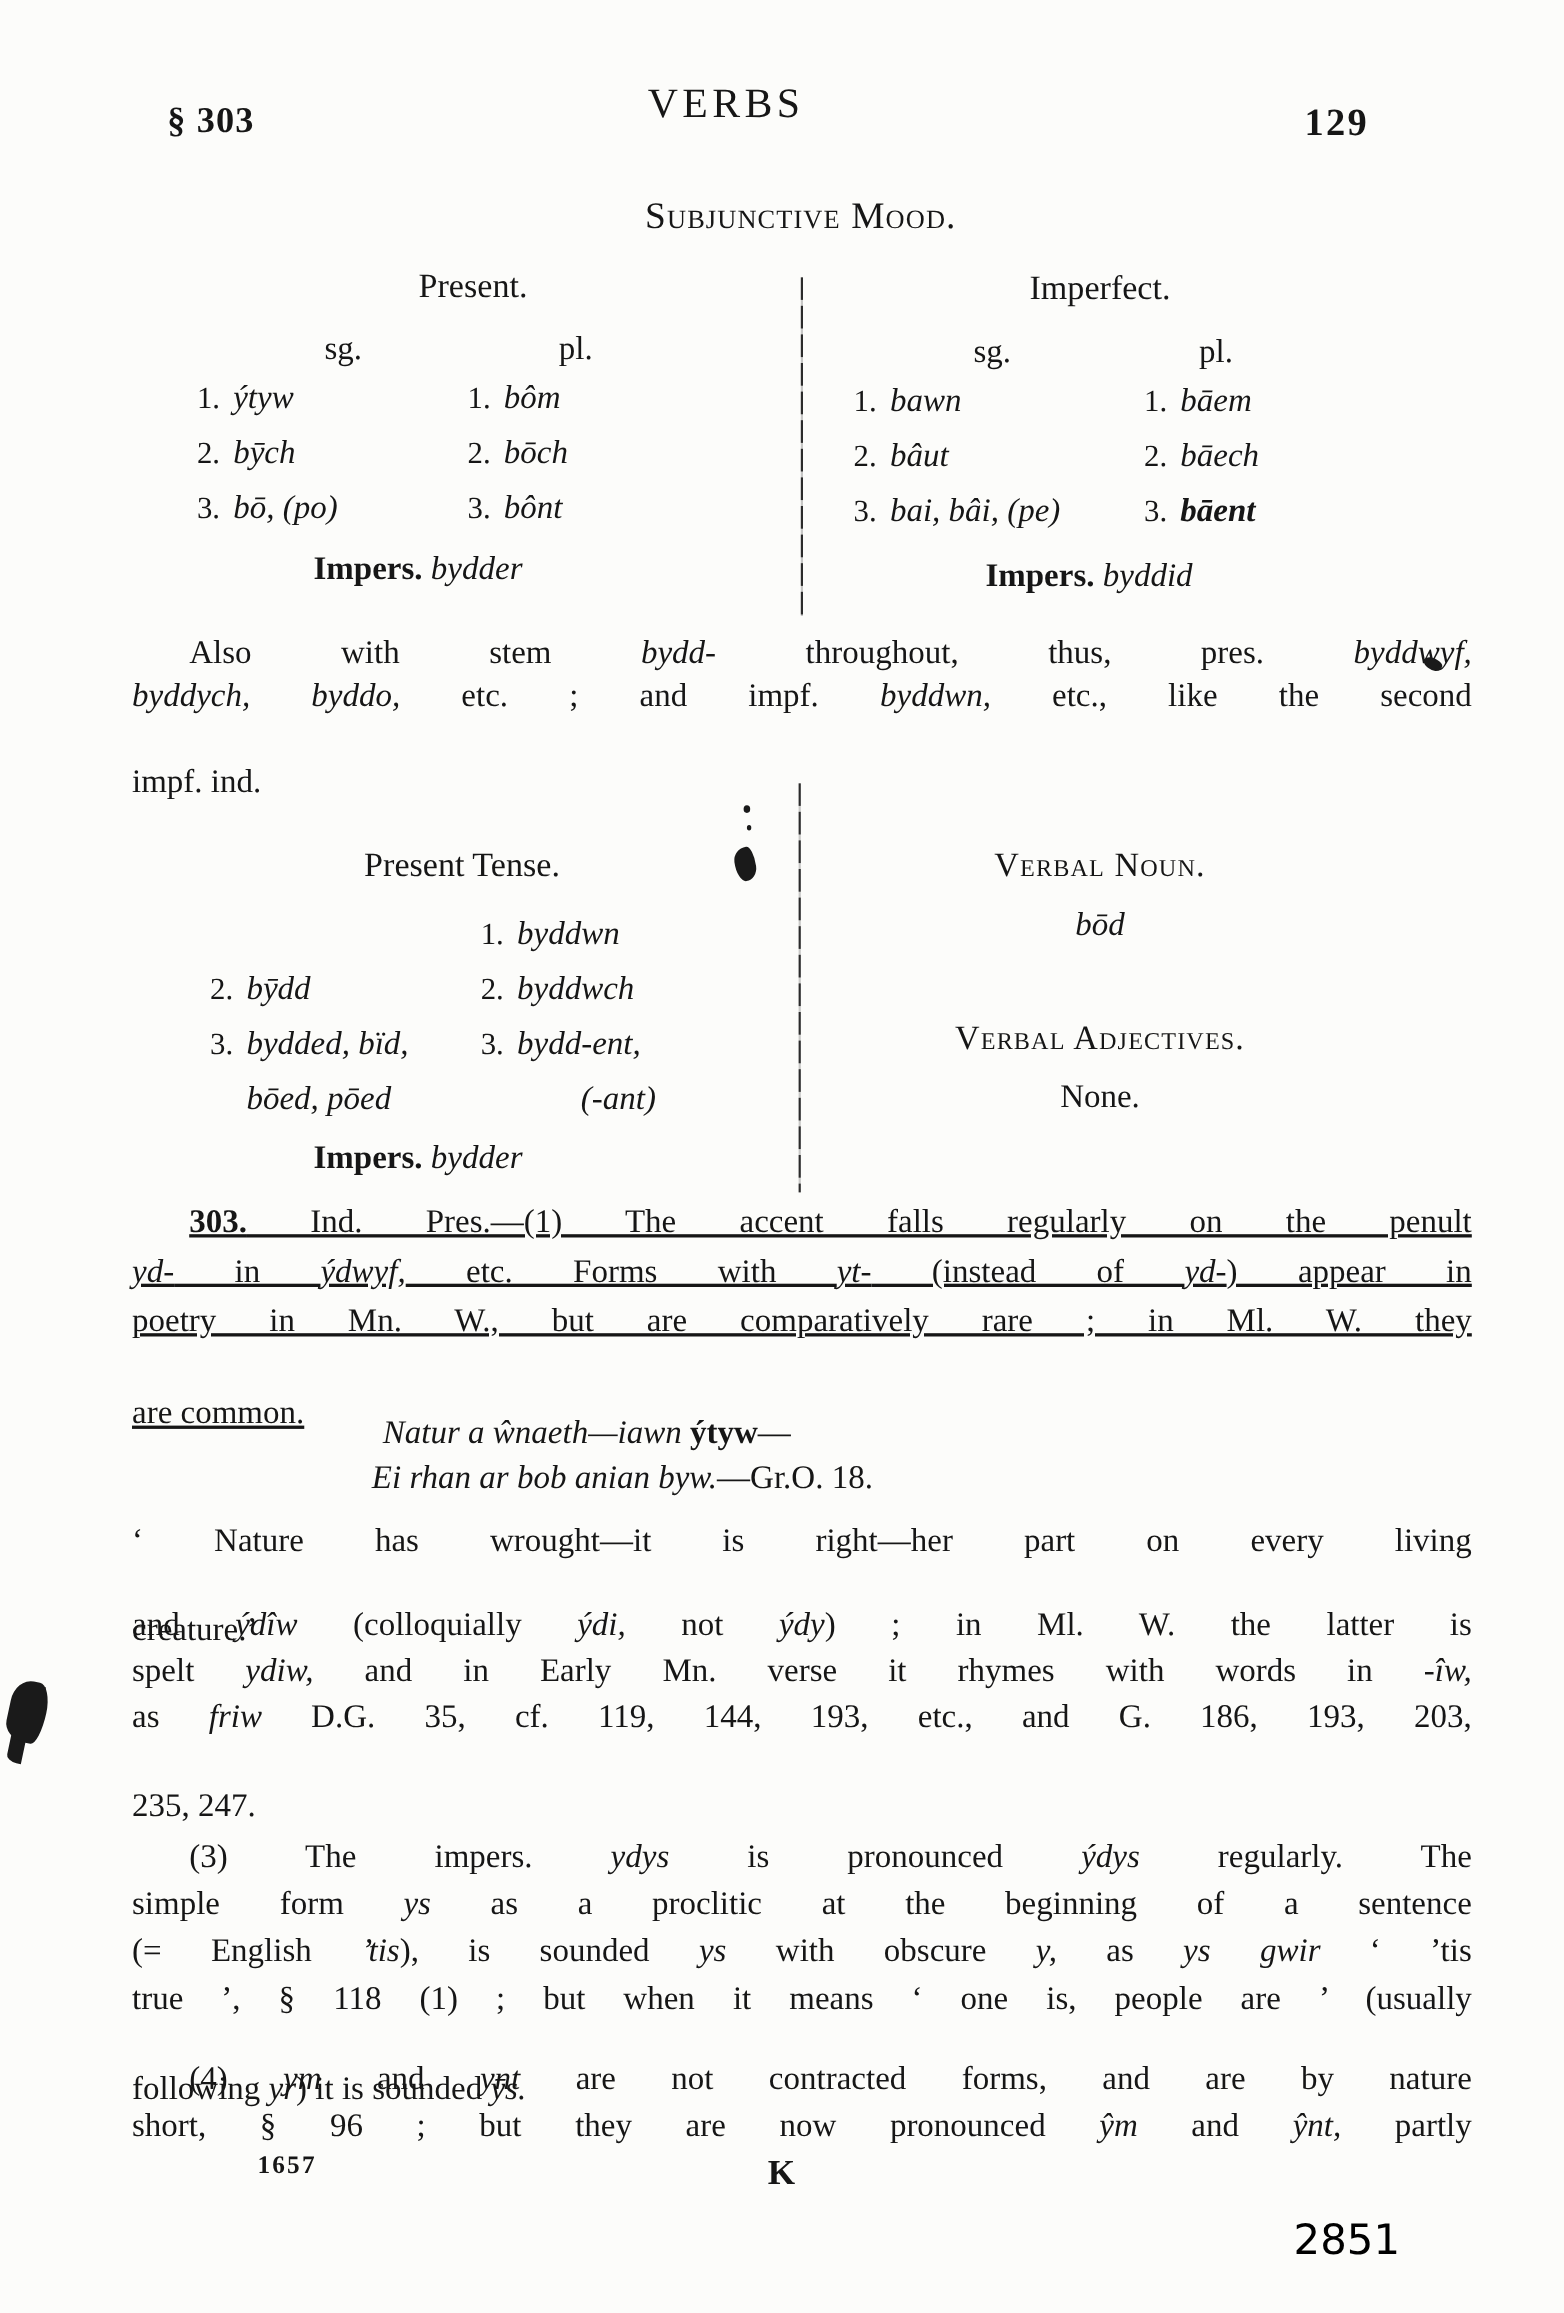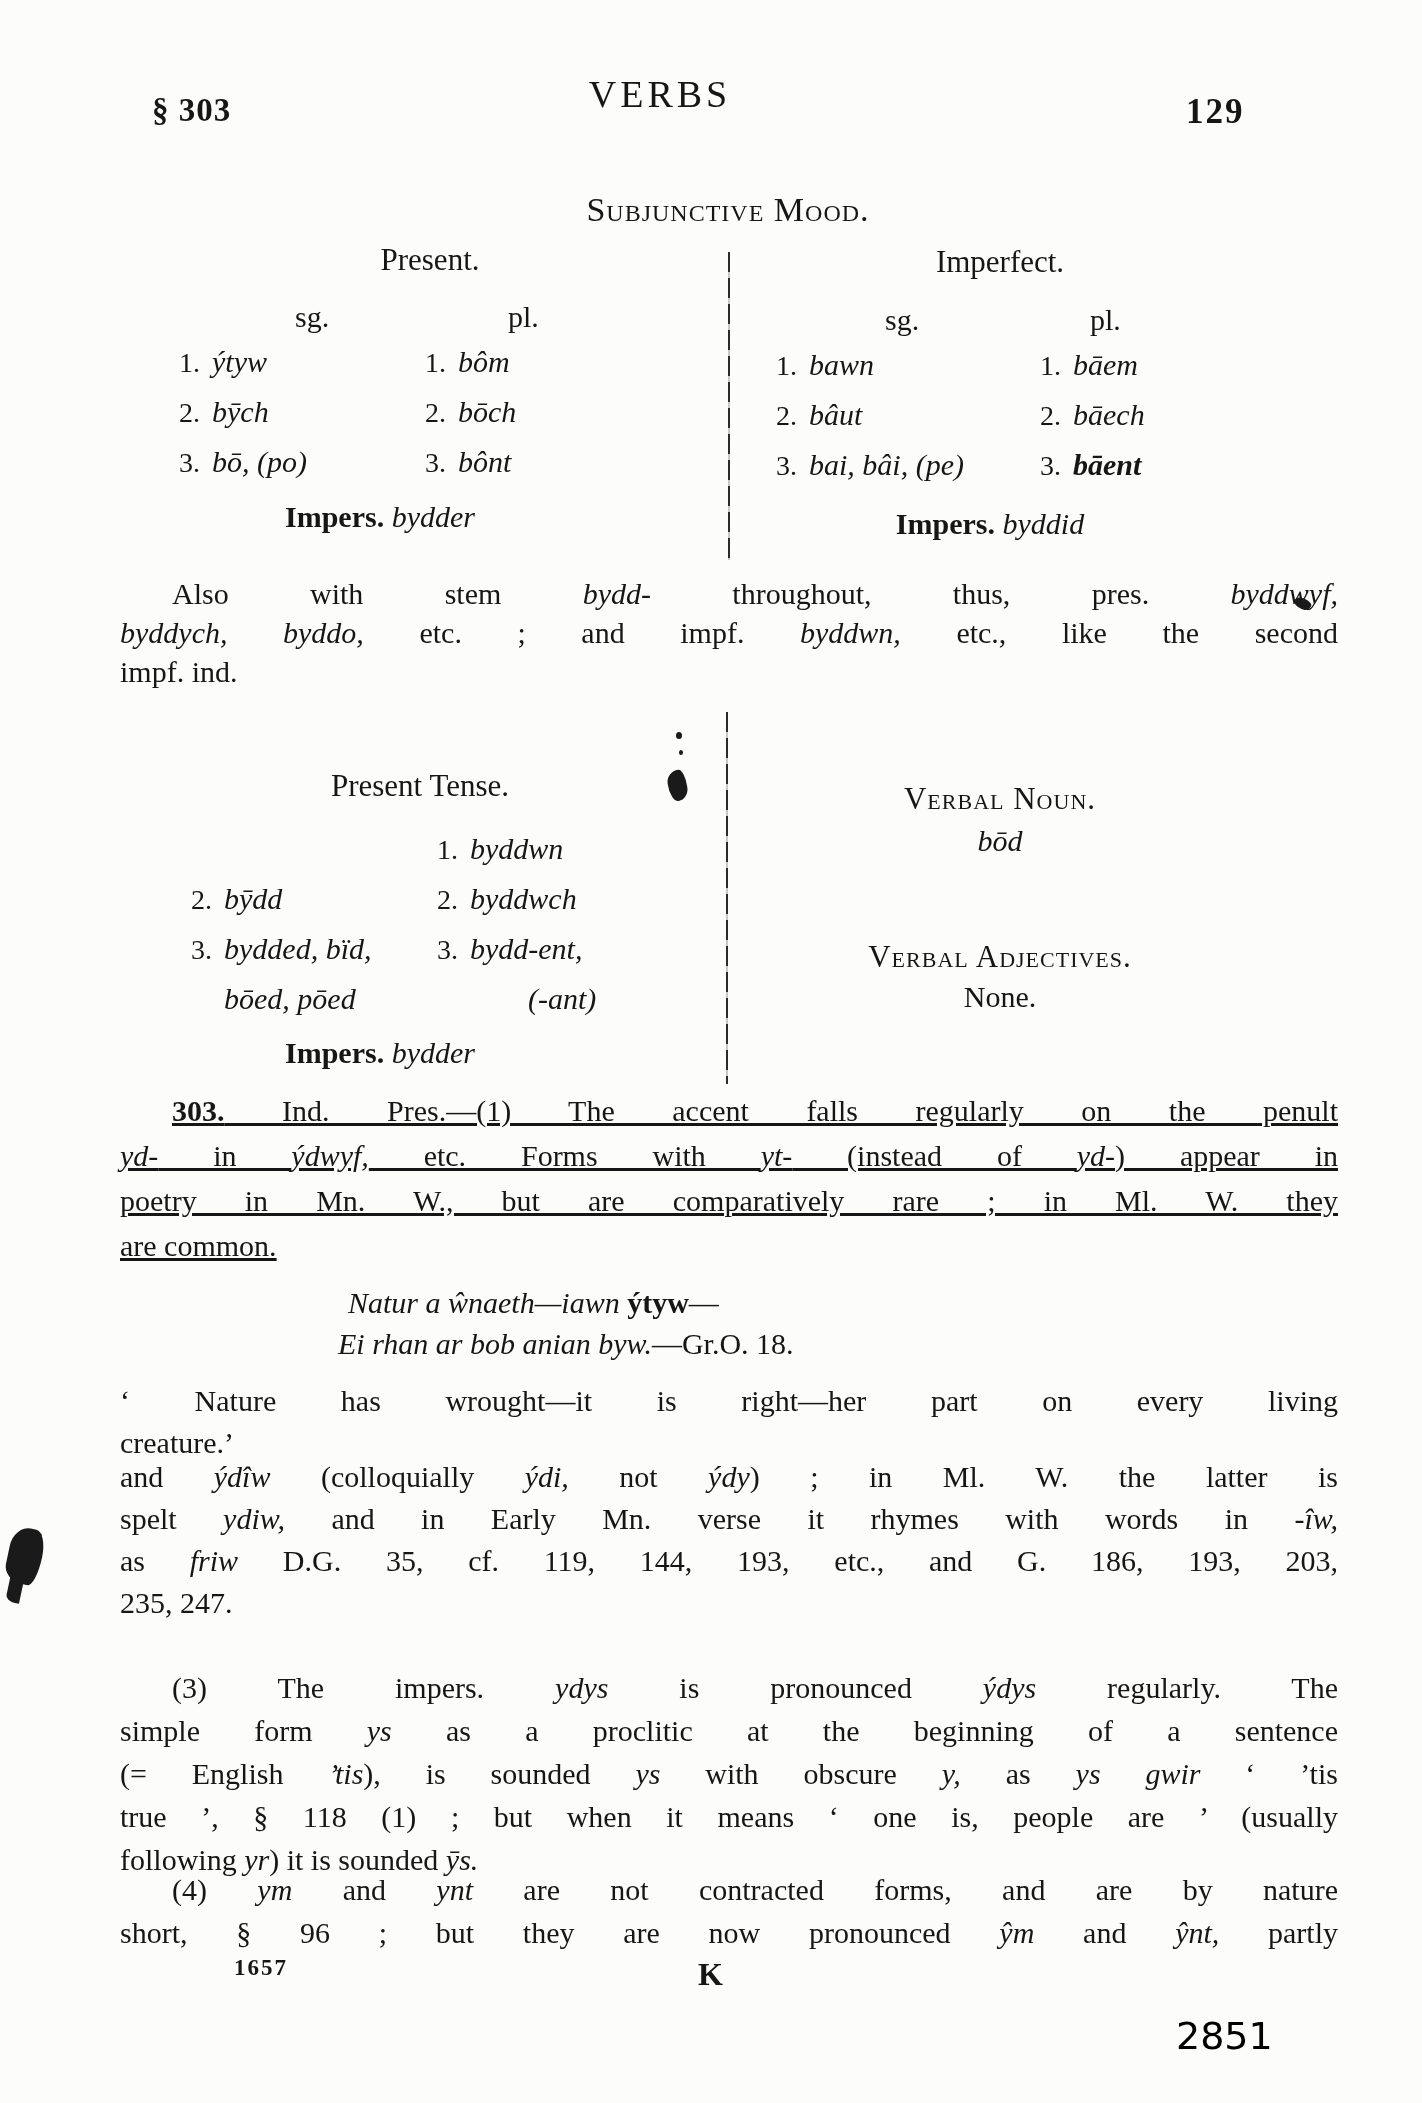--- a/index.html
+++ b/index.html
@@ -11,40 +11,40 @@
     color:#161616;
     font-family:"Liberation Serif","DejaVu Serif",serif;
     overflow:hidden;
   }
   .abs{position:absolute;}
   
   .section-no{font-size:33px;font-weight:600;letter-spacing:1px;}
   .running-title{font-size:38px;letter-spacing:4px;text-align:center;}
   .page-no{font-size:35px;font-weight:600;letter-spacing:2px;}
   
-  .sc{font-variant:small-caps;letter-spacing:1px;margin-top:13px;}
+  .sc{font-variant:small-caps;letter-spacing:1px;}
   .h-mood{font-size:34px;text-align:center;}
   .h-sub{font-size:31px;text-align:center;}
   
   .conj{font-size:30px;}
   .conj-row{display:flex;align-items:baseline;height:50px;}
   .cn{width:42px;text-align:right;flex:0 0 auto;padding-right:12px;box-sizing:content-box;font-size:28px;}
   .cf{font-style:italic;white-space:nowrap;}
   .cf1{min-width:188px;flex:0 0 auto;padding-right:4px;}
   .cf2{flex:1 1 auto;}
   .col-label{font-size:30px;}
   .impers-line{font-size:30px;text-align:center;}
   .impers-line .form{font-style:italic;}
   .impers-line .lbl{font-weight:600;margin-top:31px;}
   
   .vline{width:2px;background:linear-gradient(#2b2b2b 78%,rgba(43,43,43,.25) 78%);background-size:2px 26px;}
   
   .para{width:1218px;}
   .line{font-size:30px;line-height:43px;text-align:justify;text-align-last:justify;white-space:normal;}
-  .line.last{text-align-last:left;}
+  .line.last{text-align-last:left;margin-top:39px;}
   .line.ind{text-indent:52px;}
   .line i{font-style:italic;}
   .line b{font-weight:700;}
   .verse .line{text-align:left;text-align-last:left;font-size:30px;line-height:41px;}
   
   .sig{font-size:23px;font-weight:700;letter-spacing:2px;}
   .catch{font-size:32px;font-weight:600;}
   .stamp{font-family:"DejaVu Sans","Liberation Sans",sans-serif;font-size:38px;color:#000000;}
   
   .ink{background:#1a1a1a;}

